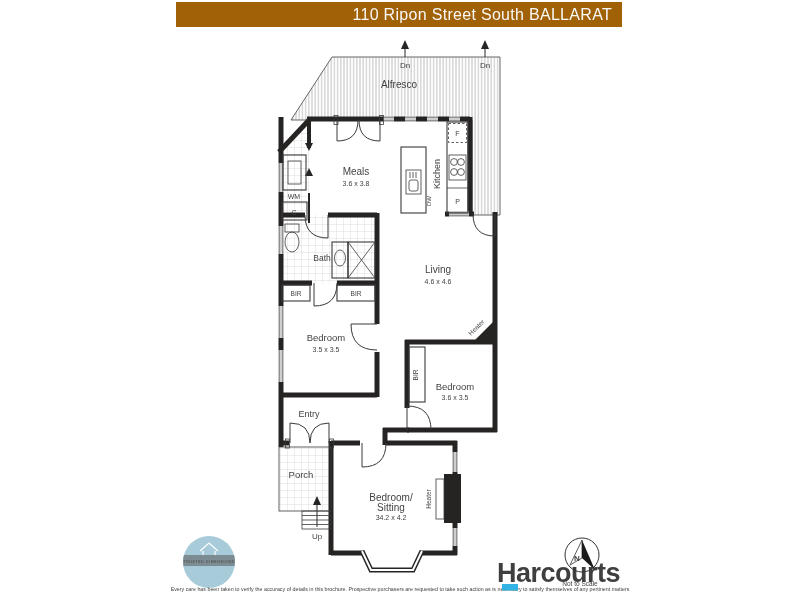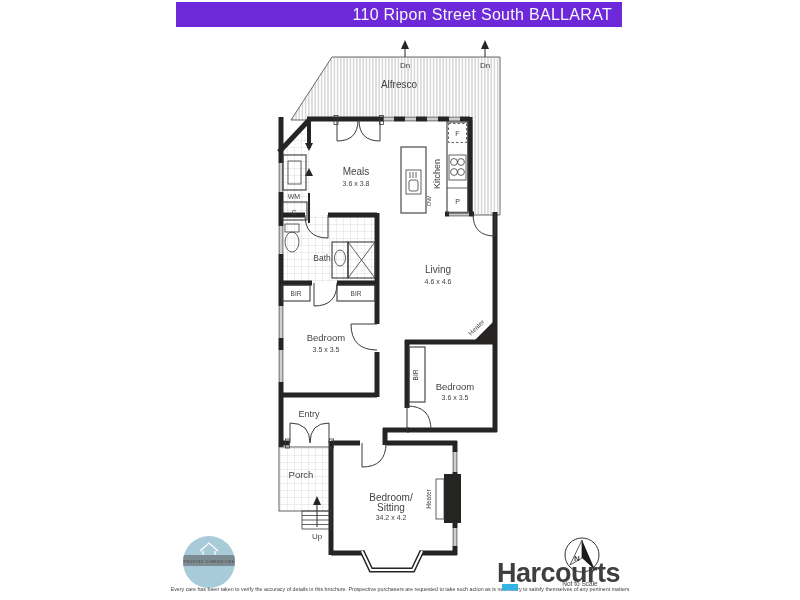--- a/index.html
+++ b/index.html
@@ -1,19 +1,19 @@
 <!DOCTYPE html>
 <html><head>
 <meta charset="utf-8">
 <style>
   html,body{margin:0;padding:0;background:#ffffff;}
   .page{position:relative;width:800px;height:600px;background:#ffffff;overflow:hidden;
         font-family:"Liberation Sans",sans-serif;}
   .title-bar{position:absolute;left:176px;top:2px;width:446px;height:25px;
-        background:#6d28d9;color:#f8f8f8;font-size:16px;line-height:25px;
+        background:#a16207;color:#f8f8f8;font-size:16px;line-height:25px;
         text-align:right;padding-right:10px;box-sizing:border-box;letter-spacing:.3px;}
   svg text{font-family:"Liberation Sans",sans-serif;fill:#3f3f3f;}
   .wall{stroke:#262323;stroke-width:5;fill:none;stroke-linecap:butt;}
   .thin{stroke:#3a3a3a;stroke-width:1.1;fill:none;}
   .thin2{stroke:#3a3a3a;stroke-width:0.8;fill:none;}
   .door{stroke:#3a3a3a;stroke-width:1;fill:none;}
   .winline{stroke:#3a3a3a;stroke-width:0.8;}
   .lbl{fill:#434343;}
 </style>
 </head>

